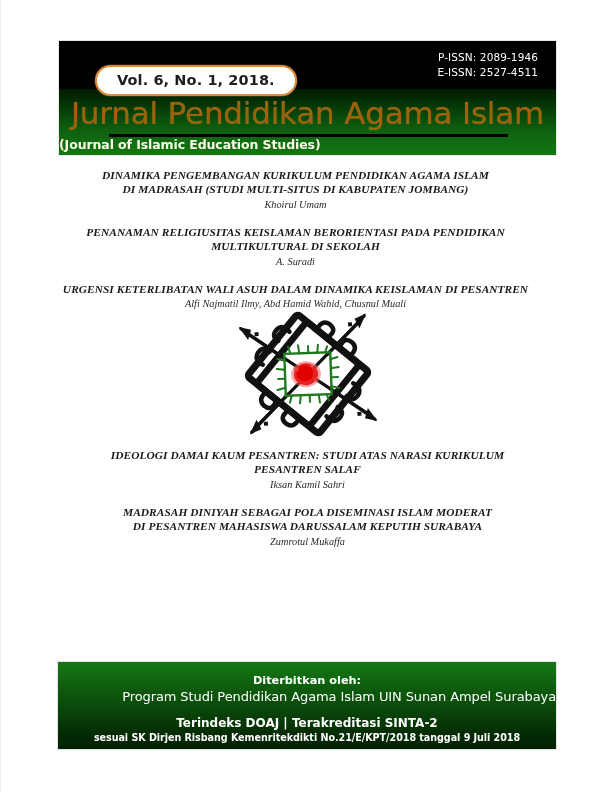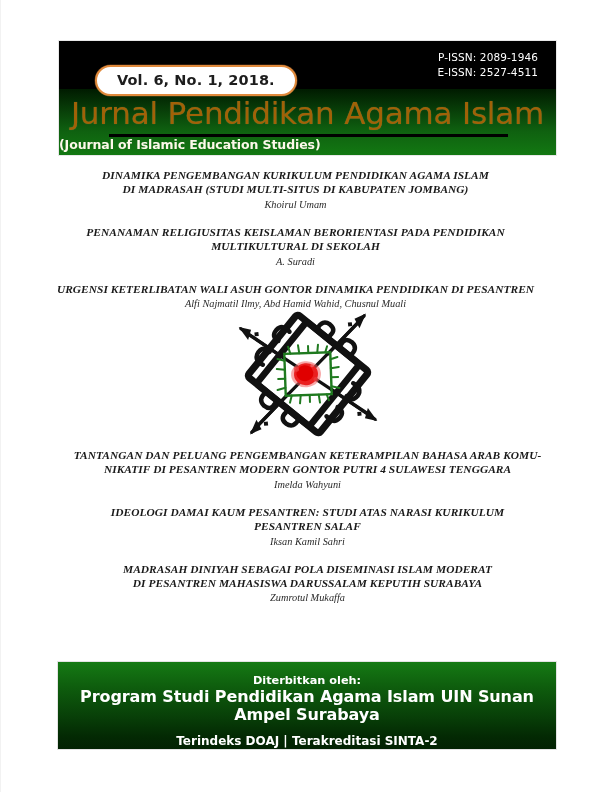--- a/index.html
+++ b/index.html
@@ -185,25 +185,26 @@
     overflow: hidden;
   }
   .f-line1 {
     margin-top: 11px;
     font-size: 11.3px;
     font-weight: bold;
     line-height: 15px;
     color: #ffffff;
   }
   .f-line2 {
-    font-size: 16px;
-    font-weight: bold;
+    font-size: 13px;
+    font-weight: normal;
     line-height: 18px;
     color: #ffffff;
     letter-spacing: -0.1px;
+    text-align: right;
   }
   .f-line3 {
     margin-top: 9px;
     font-size: 12px;
     font-weight: bold;
     line-height: 16px;
     color: #ffffff;
   }
   .f-line4 {
     font-size: 9.6px;
@@ -242,21 +243,21 @@
       <div class="entry-authors">Khoirul Umam</div>
     </div>
 
     <div class="entry">
       <div class="entry-title">PENANAMAN RELIGIUSITAS KEISLAMAN BERORIENTASI PADA PENDIDIKAN
 MULTIKULTURAL DI SEKOLAH</div>
       <div class="entry-authors">A. Suradi</div>
     </div>
 
     <div class="entry">
-      <div class="entry-title">URGENSI KETERLIBATAN WALI ASUH GONTOR DINAMIKA PENDIDIKAN  DI PESANTREN</div>
+      <div class="entry-title">URGENSI KETERLIBATAN WALI ASUH DALAM DINAMIKA KEISLAMAN  DI PESANTREN</div>
       <div class="entry-authors">Alfi Najmatil Ilmy, Abd Hamid Wahid, Chusnul Muali</div>
     </div>
 
   </div>
 
   <div class="ornament">
     <svg viewBox="0 0 140 135" width="140" height="135" xmlns="http://www.w3.org/2000/svg">
       <g transform="translate(70,66) rotate(-6)">
 
         <g stroke="#111111" stroke-width="3.2" stroke-linecap="round" fill="none">
@@ -328,25 +329,20 @@
           <circle cx="-11" cy="-6" r="2.6" fill="#e84040" opacity="0.8"></circle>
           <circle cx="7" cy="6" r="2.2" fill="#e84040" opacity="0.7"></circle>
           <circle cx="5" cy="-8" r="1.8" fill="#ef7070" opacity="0.7"></circle>
         </g>
       </g>
     </svg>
   </div>
 
   <div class="toc-lower">
 
-    <div class="entry">
-      <div class="entry-title">TANTANGAN DAN PELUANG PENGEMBANGAN KETERAMPILAN BAHASA ARAB KOMU-
-NIKATIF DI PESANTREN MODERN GONTOR PUTRI 4 SULAWESI  TENGGARA</div>
-      <div class="entry-authors">Imelda Wahyuni</div>
-    </div>
 
     <div class="entry">
       <div class="entry-title">IDEOLOGI DAMAI KAUM PESANTREN: STUDI ATAS NARASI KURIKULUM
 PESANTREN SALAF</div>
       <div class="entry-authors">Iksan Kamil Sahri</div>
     </div>
 
 
     <div class="entry">
       <div class="entry-title">MADRASAH DINIYAH SEBAGAI POLA DISEMINASI ISLAM MODERAT

